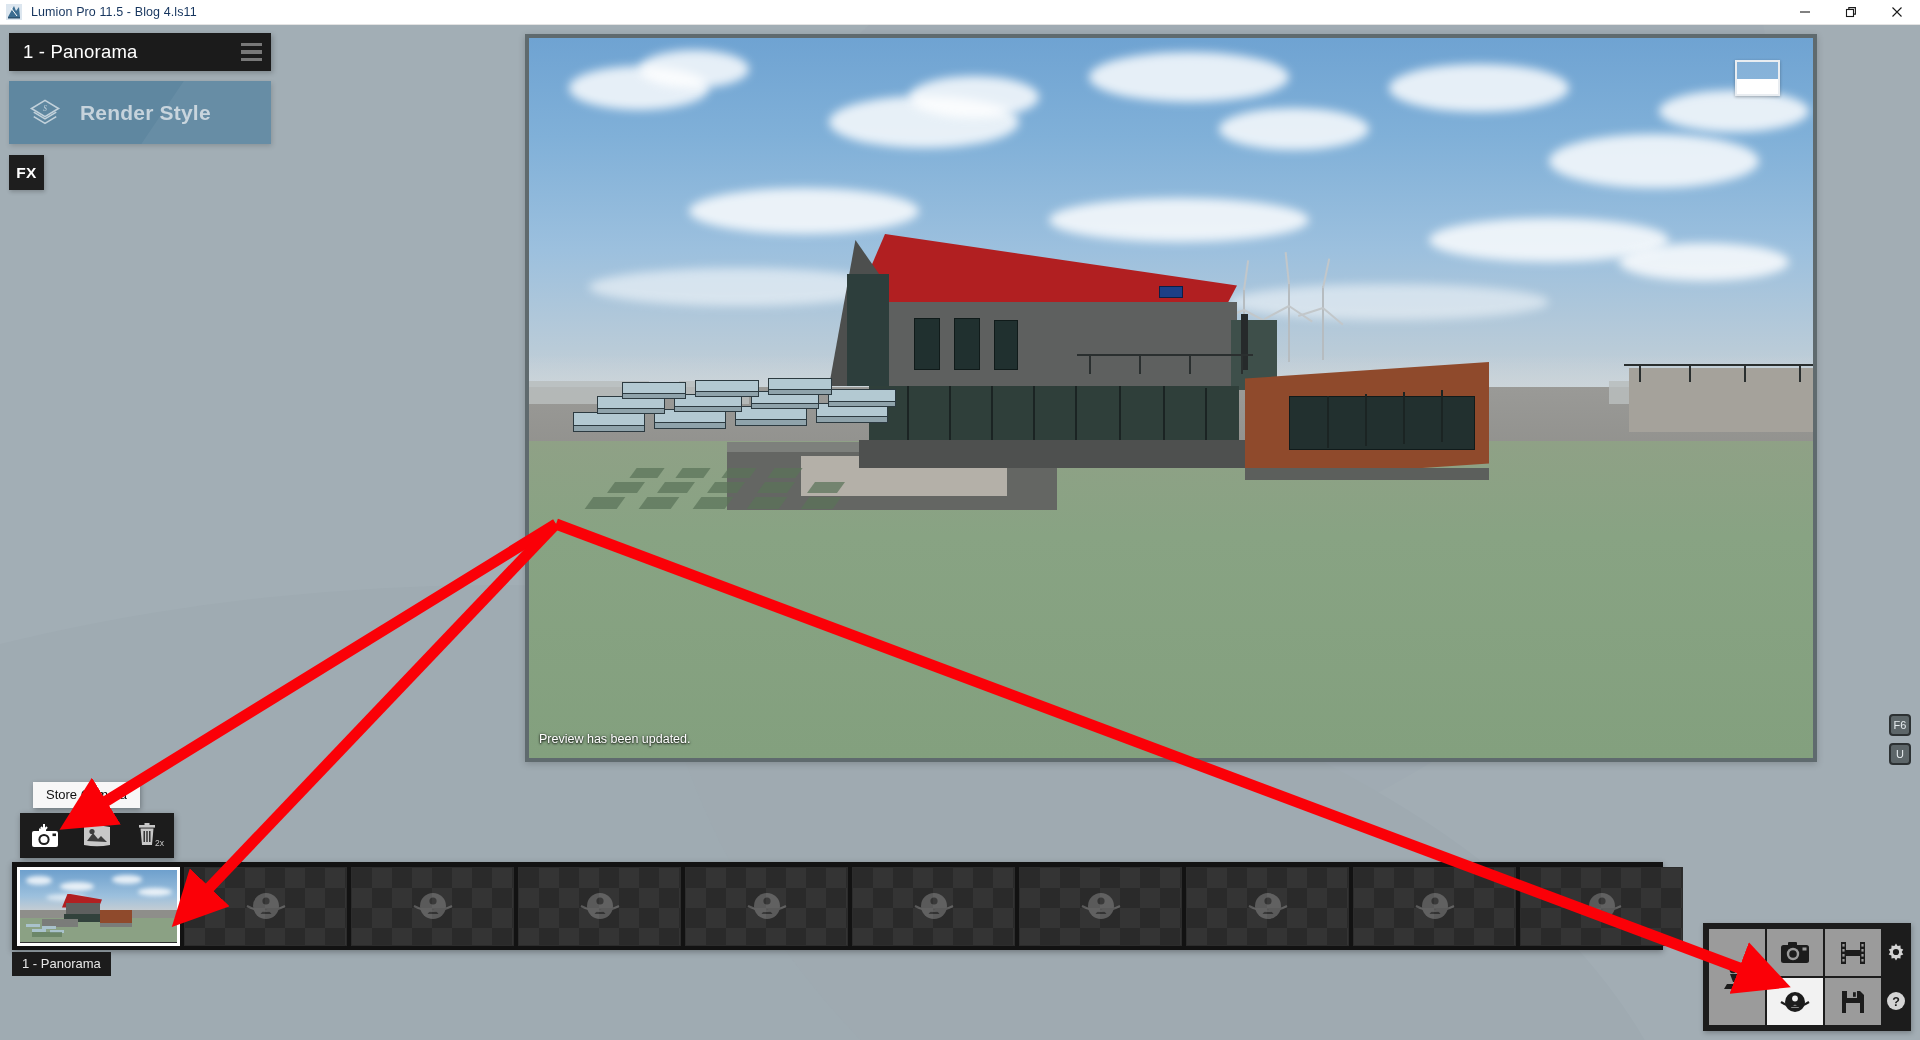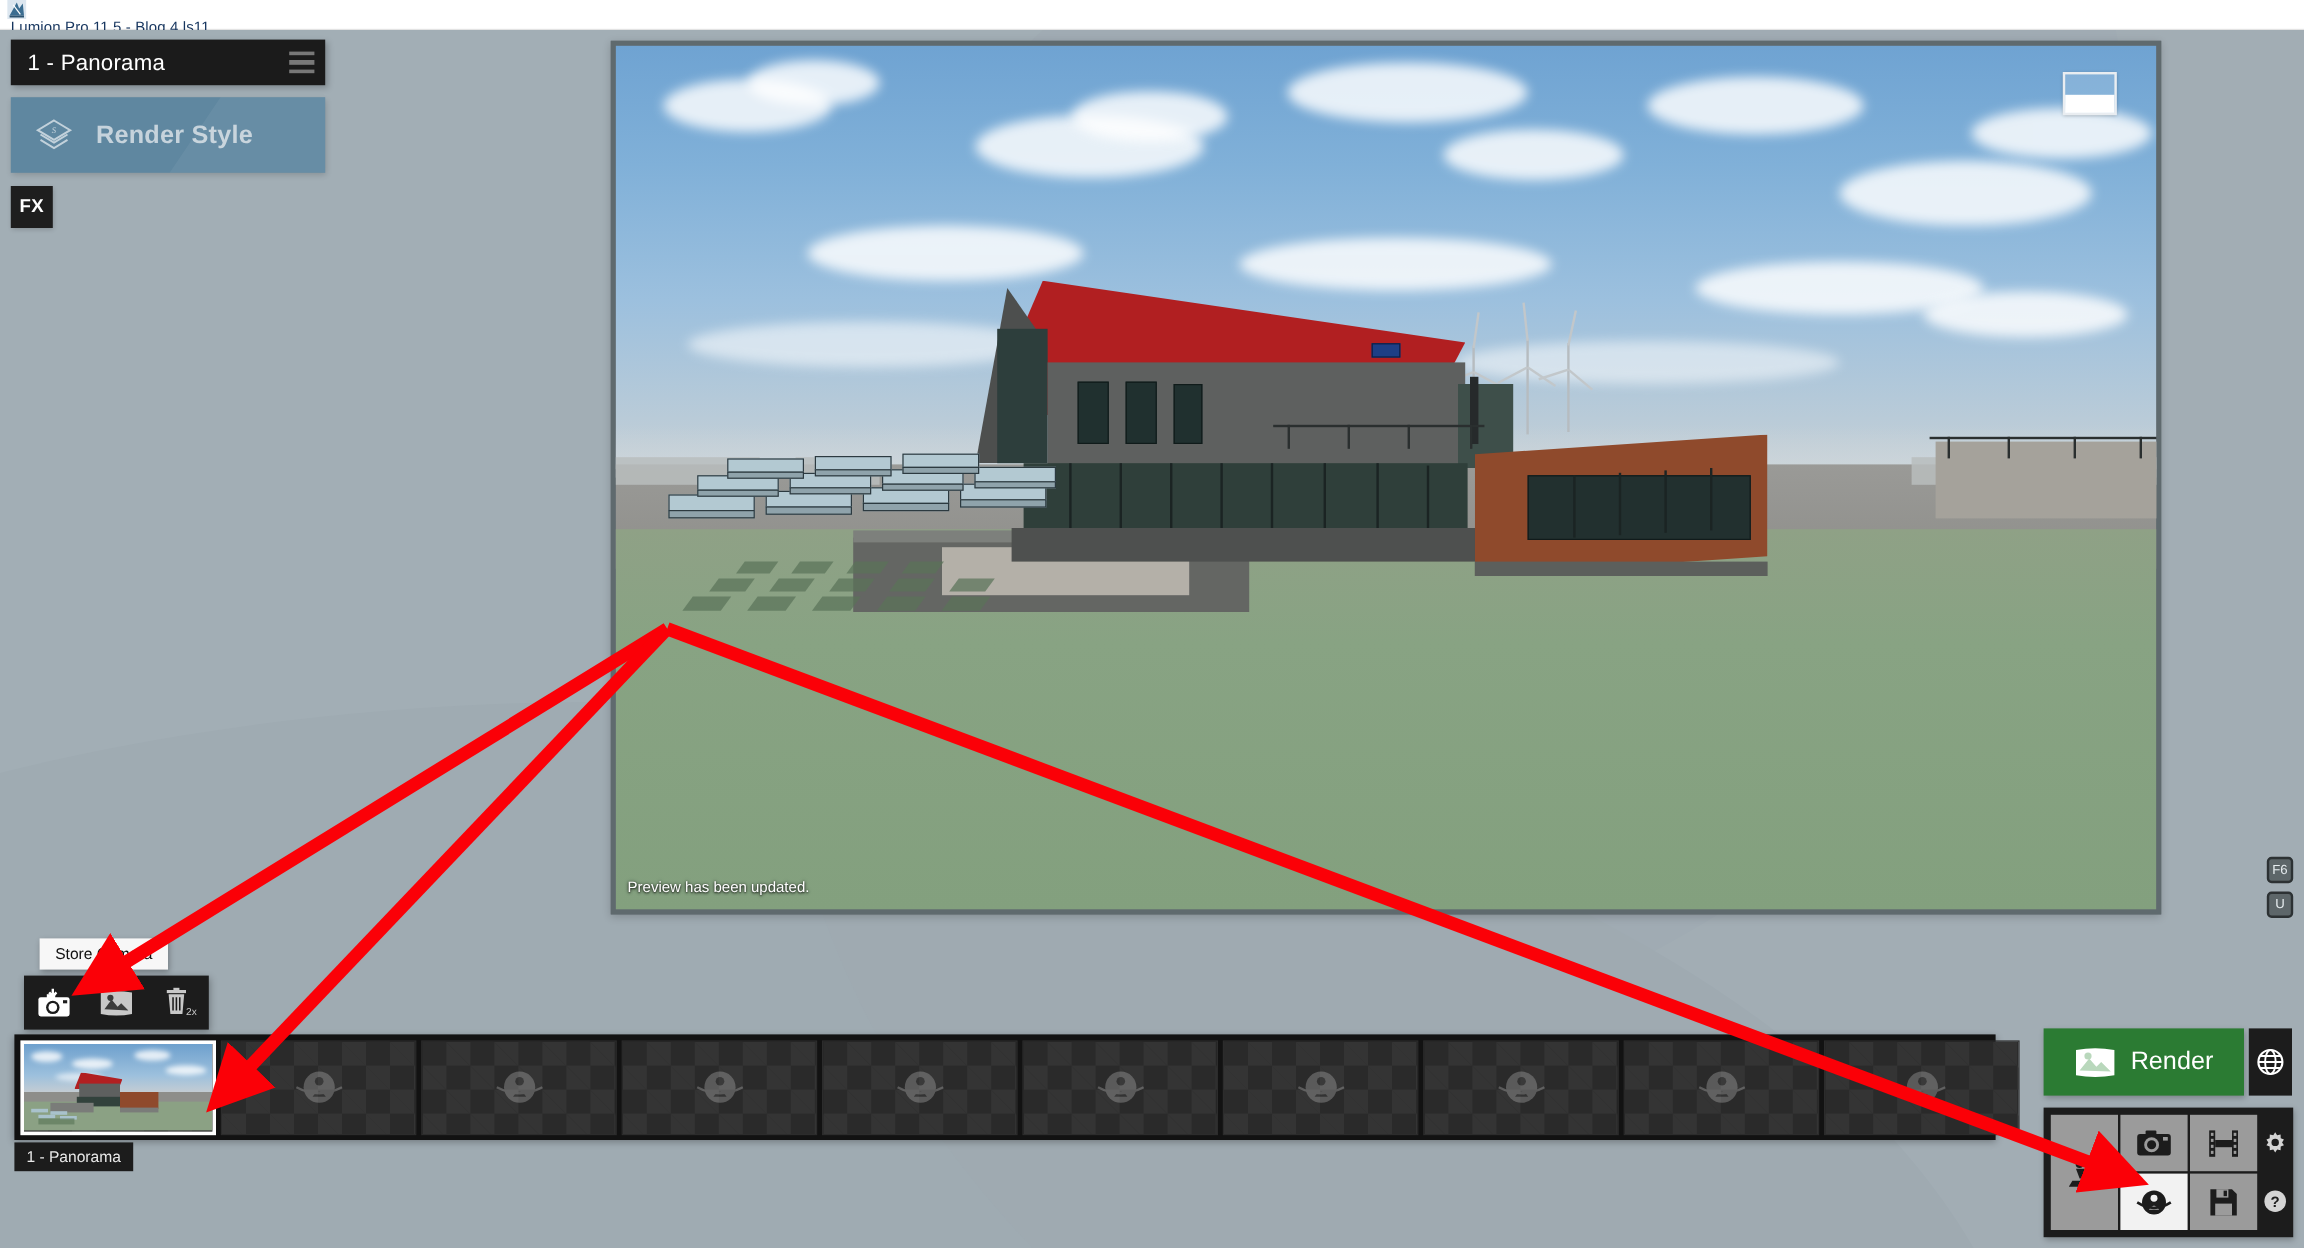--- a/index.html
+++ b/index.html
@@ -7,23 +7,22 @@
     width: 1920px; height: 1040px;
     overflow: hidden;
     font-family: "Liberation Sans", sans-serif;
     background: #a7b2b8;
   }
   #app { position: relative; width: 1920px; height: 1040px; }
 
   
   .titlebar {
     position: absolute; left: 0; top: 0; width: 1920px; height: 25px;
-    background: #ffffff; display: flex; 
+    background: #ffffff; display: flex; align-items: center;
     border-bottom: 1px solid #e3e3e3;
-    flex-direction: column;
   }
   .tb-icon { width: 16px; height: 16px; margin-left: 6px; flex: none; position: relative; }
   .tb-icon svg { display: block; }
   .tb-title {
     margin-left: 9px; font-size: 12.5px; color: #16355e; letter-spacing: .1px;
     white-space: nowrap;
   }
   .tb-spacer { flex: 1; }
   .tb-btn {
     width: 46px; height: 25px; display: flex; align-items: center; justify-content: center;
@@ -82,21 +81,21 @@
   }
   .fx-btn {
     margin-top: 11px; width: 35px; height: 35px; background: #1e1e1e;
     display: flex; align-items: center; justify-content: center;
     color: #ffffff; font-size: 15.5px; font-weight: bold; letter-spacing: .4px;
     box-shadow: 1px 2px 4px rgba(0,0,0,.2);
   }
 
   
   .viewport-frame {
-    position: absolute; left: 509px; top: 34px; width: 1292px; height: 728px;
+    position: absolute; left: 525px; top: 34px; width: 1292px; height: 728px;
     border: 4px solid #5f6a6e; background: #5f6a6e;
     box-shadow: 0 2px 7px rgba(0,0,0,.18);
   }
   .viewport { position: absolute; inset: 0; overflow: hidden; }
 
   .sky {
     position: absolute; left: 0; top: 0; width: 100%; height: 49%;
     background: linear-gradient(#6fa3d2 0%, #80b0d8 28%, #9cc0de 60%, #b9cbd8 88%, #c7d0d6 100%);
   }
   .cloud {
@@ -589,37 +588,20 @@
         <circle cx="22" cy="17" r="13" fill="#c9c9c9"></circle>
           <circle cx="22" cy="12" r="3.6" fill="#4a4a4a"></circle>
         <path d="M16.5 25 Q22 16.5 27.5 25 Z" fill="#4a4a4a"></path>
           <path d="M3 17 Q22 27 41 17" stroke="#c9c9c9" stroke-width="2" fill="none"></path>
       </svg>
     </div>
   </div>
 
   <div class="strip-label">1 - Panorama</div>
 
-  <div class="render-block">
-    <div class="render-btn">
-      <svg width="34" height="27" viewBox="0 0 34 27">
-        <path d="M1 3 Q17 0 33 3 L33 24 Q17 27 1 24 Z" fill="#ffffff"></path>
-        <path d="M4 20 L12 10 L18 17 L22 13 L30 21 Z" fill="#b9d8bc"></path>
-        <circle cx="11" cy="8" r="3" fill="#b9d8bc"></circle>
-      </svg>
-      <div class="label">Render</div>
-    </div>
-    <div class="globe-btn">
-      <svg width="24" height="24" viewBox="0 0 24 24">
-        <circle cx="12" cy="12" r="10" fill="none" stroke="#ffffff" stroke-width="1.8"></circle>
-        <ellipse cx="12" cy="12" rx="4.4" ry="10" fill="none" stroke="#ffffff" stroke-width="1.6"></ellipse>
-        <path d="M2.2 12 H21.8 M3.6 7 H20.4 M3.6 17 H20.4" stroke="#ffffff" stroke-width="1.5"></path>
-      </svg>
-    </div>
-  </div>
 
   <div class="mode-panel">
     <div class="mode-grid">
       <div class="mode-btn tall">
         <svg width="30" height="30" viewBox="0 0 30 30">
           <circle cx="11" cy="8" r="3.3" fill="#1c1c1c"></circle>
           <path d="M8 12 L15 12 L17 20 L11 20 Z" fill="#1c1c1c"></path>
           <path d="M5 22 L25 22 L22 27 L2 27 Z" fill="#1c1c1c"></path>
           <path d="M14 13 L22 17" stroke="#1c1c1c" stroke-width="2.2"></path>
         </svg>

